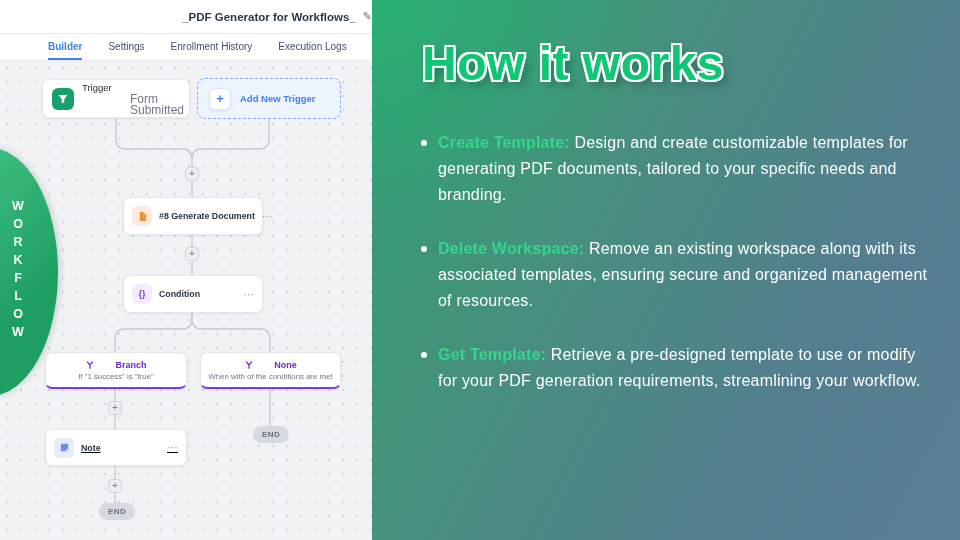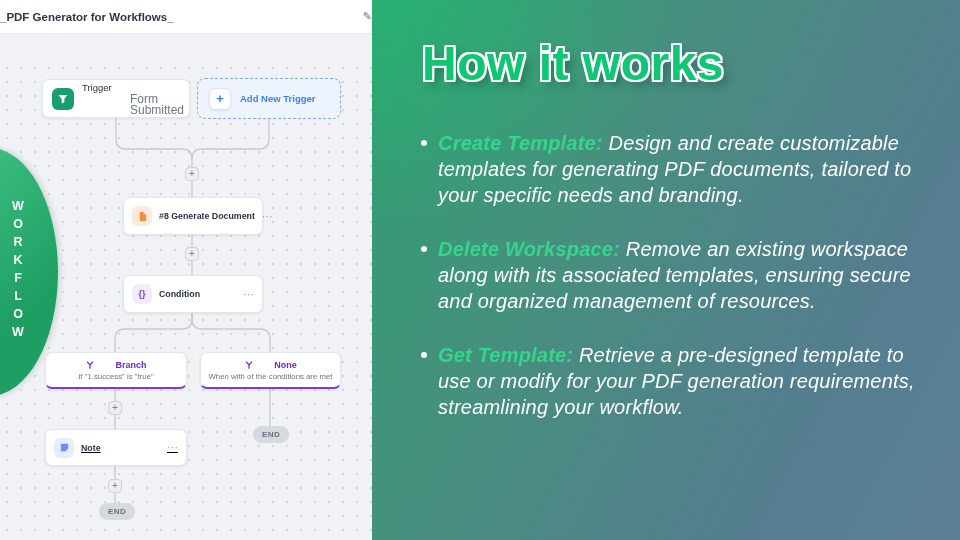--- a/index.html
+++ b/index.html
@@ -2,21 +2,21 @@
 <html><head>
 <meta charset="utf-8">
 <style>
   * { margin:0; padding:0; box-sizing:border-box; }
   html,body { width:960px; height:540px; overflow:hidden; font-family:"Liberation Sans", sans-serif; background:#fff; }
   .stage { position:relative; width:960px; height:540px; overflow:hidden; }
 
   
   .left-panel { position:absolute; left:0; top:0; width:372px; height:540px; background:#f1f2f5; overflow:hidden; }
   .app-header { position:absolute; left:0; top:0; width:100%; height:34px; background:#fff; border-bottom:1px solid #e7e9ee;
-                display:flex; align-items:center; justify-content:space-between; gap:7px; }
+                display:flex; align-items:center; justify-content:flex-end; gap:7px; }
   .app-title { font-size:11.5px; font-weight:bold; color:#2d3748; }
   .edit-icon { font-size:11px; color:#6b7280; cursor:pointer; }
 
   .tabbar { position:absolute; left:0; top:34px; width:100%; height:27px; background:#fff; border-bottom:1px solid #e7e9ee;
             display:flex; align-items:stretch; padding-left:48px; gap:26px; }
   .tab { font-size:10px; color:#44506a; display:flex; align-items:center; border-bottom:2px solid transparent; cursor:pointer; }
   .tab.active { color:#3b82f6; font-weight:bold; border-bottom-color:#3b82f6; }
 
   .canvas { position:absolute; left:0; top:61px; width:372px; height:479px;
             background-color:#f1f2f5;
@@ -71,36 +71,42 @@
   
   .right-panel { position:absolute; left:372px; top:0; width:588px; height:540px;
                  background:
                    radial-gradient(ellipse 420px 320px at 2% 0%, rgba(34,190,115,.55), rgba(34,190,115,0) 70%),
                    linear-gradient(118deg,#2f9f70 0%, #46907e 35%, #537e8e 72%, #5b7f95 100%); }
   .slide-title { position:absolute; left:50px; top:36px; font-size:48px; font-weight:800; color:#0ec674; letter-spacing:.5px;
                  text-shadow:-2px -2px 0 #fff, 2px -2px 0 #fff, -2px 2px 0 #fff, 2px 2px 0 #fff,
                              -2px 0 0 #fff, 2px 0 0 #fff, 0 -2px 0 #fff, 0 2px 0 #fff,
                              5px 6px 8px rgba(0,40,30,.35); }
   .bullets { position:absolute; left:66px; top:130px; width:500px; list-style:none; }
-  .bullets li { position:relative; margin-bottom:28px; font-size:20px; line-height:26px; color:#ffffff; letter-spacing:.2px;font-style:italic; }
+  .bullets li { position:relative; margin-bottom:28px; font-size:16px; line-height:26px; color:#ffffff; letter-spacing:.2px; }
   .bullets li::before { content:""; position:absolute; left:-17px; top:10px; width:6px; height:6px; border-radius:50%; background:#fff; }
   .lead { color:#35d68b; font-weight:bold; }
 </style>
 </head>
 <body>
 
 <div class="stage">
 
   <div class="left-panel">
 
     <div class="app-header">
       <span class="app-title">_PDF Generator for Workflows_</span>
       <span class="edit-icon">✎</span>
     </div>
 
+    <div class="tabbar">
+      <div class="tab active">Builder</div>
+      <div class="tab">Settings</div>
+      <div class="tab">Enrollment History</div>
+      <div class="tab">Execution Logs</div>
+    </div>
 
     <div class="canvas">
 
       <svg class="connectors" width="372" height="479" viewBox="0 0 372 479">
         <g fill="none" stroke="#c5c9d1" stroke-width="1.3">
           <path d="M116 57 V78 Q116 88 126 88 H182 Q192 88 192 98 V136"></path>
           <path d="M269 58 V78 Q269 88 259 88 H202 Q192 88 192 98"></path>
           <path d="M192 174 V214"></path>
           <path d="M192 252 V258 Q192 268 182 268 H125 Q115 268 115 278 V291"></path>
           <path d="M192 252 V258 Q192 268 202 268 H260 Q270 268 270 278 V291"></path>

